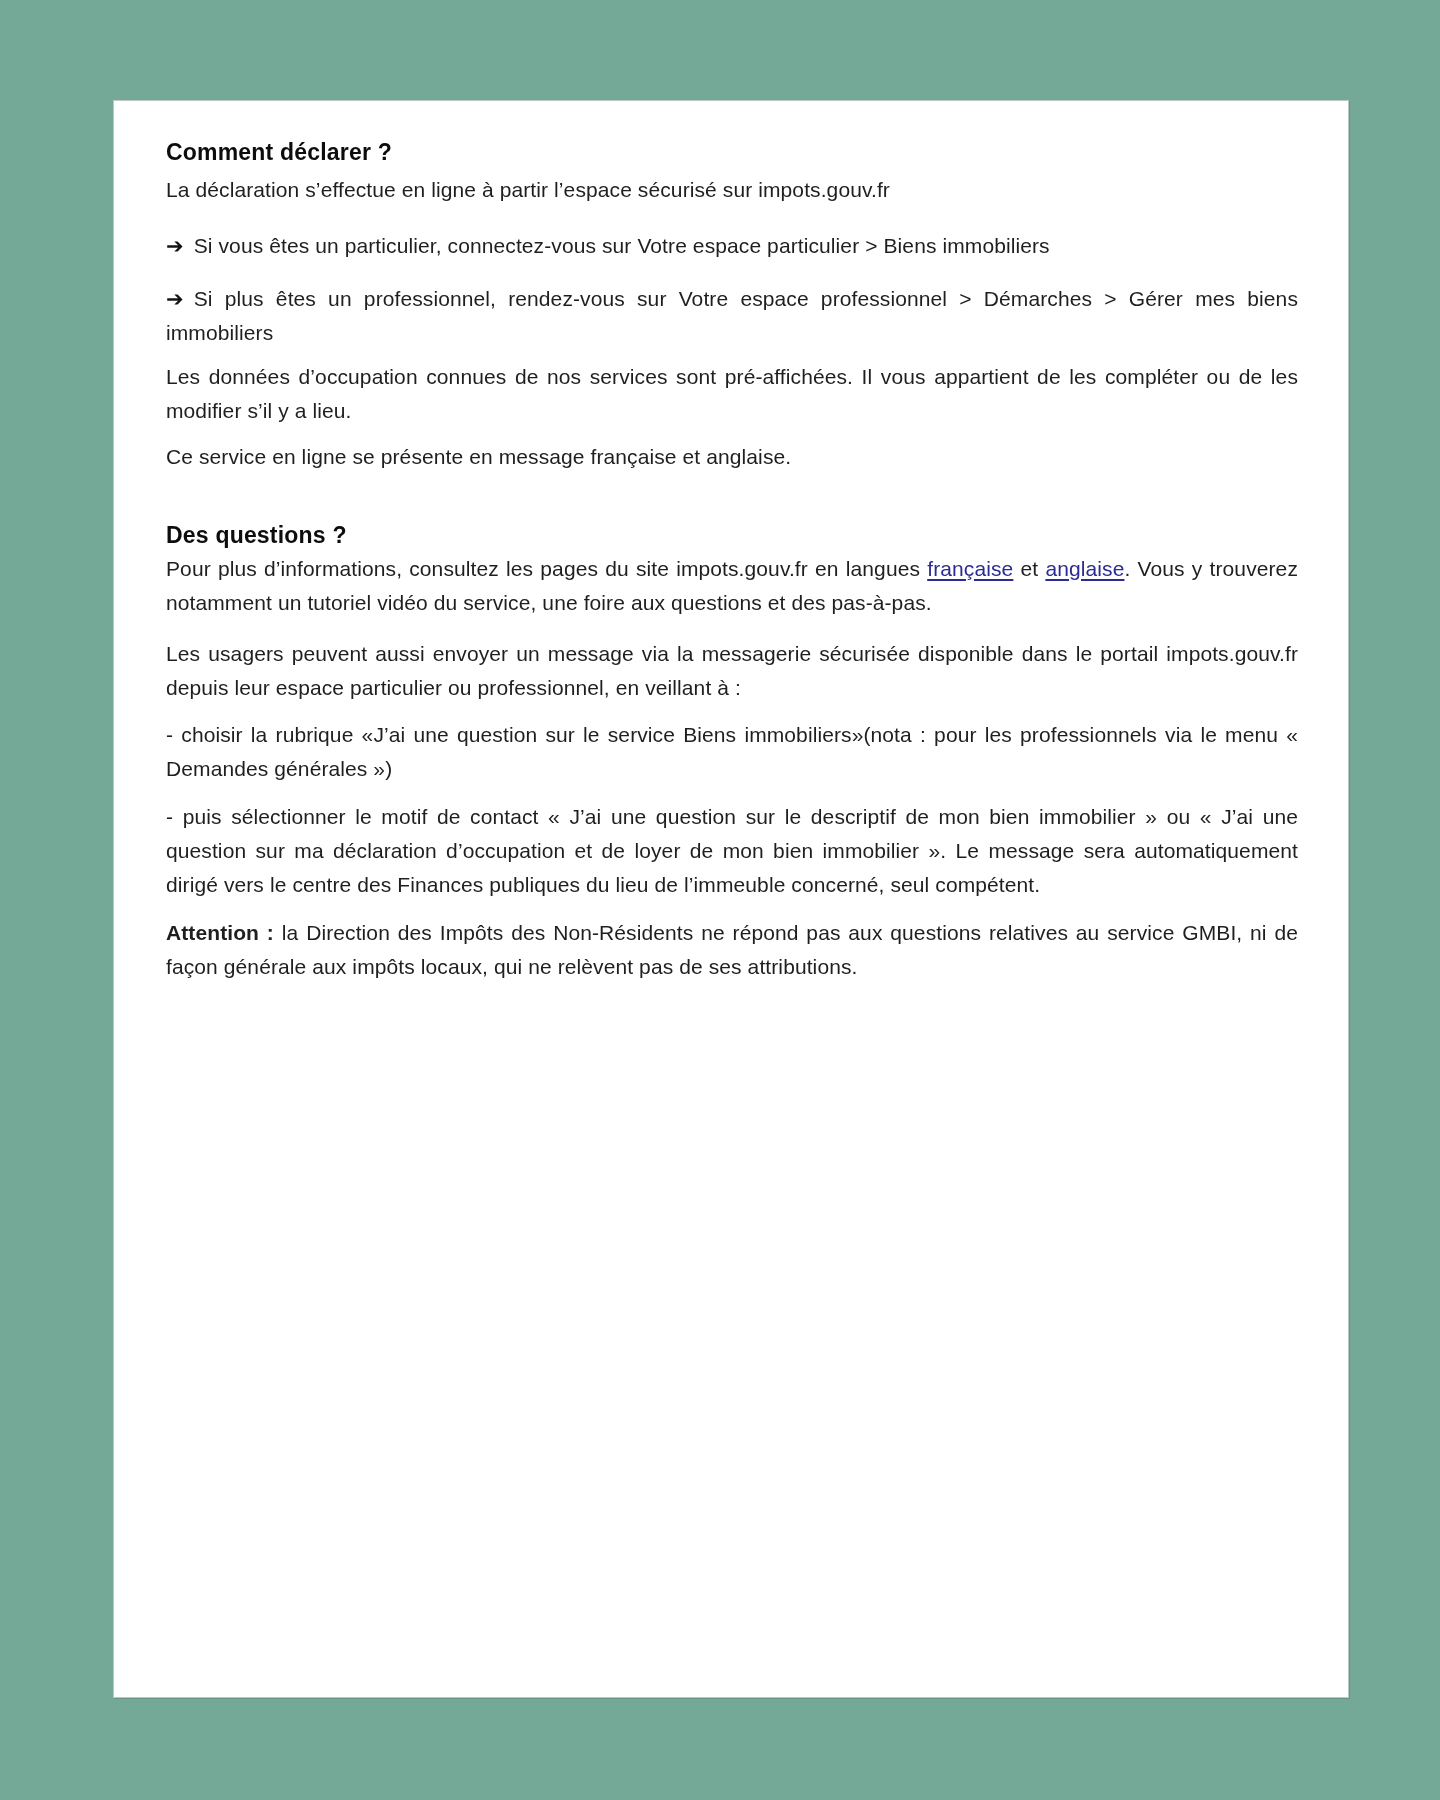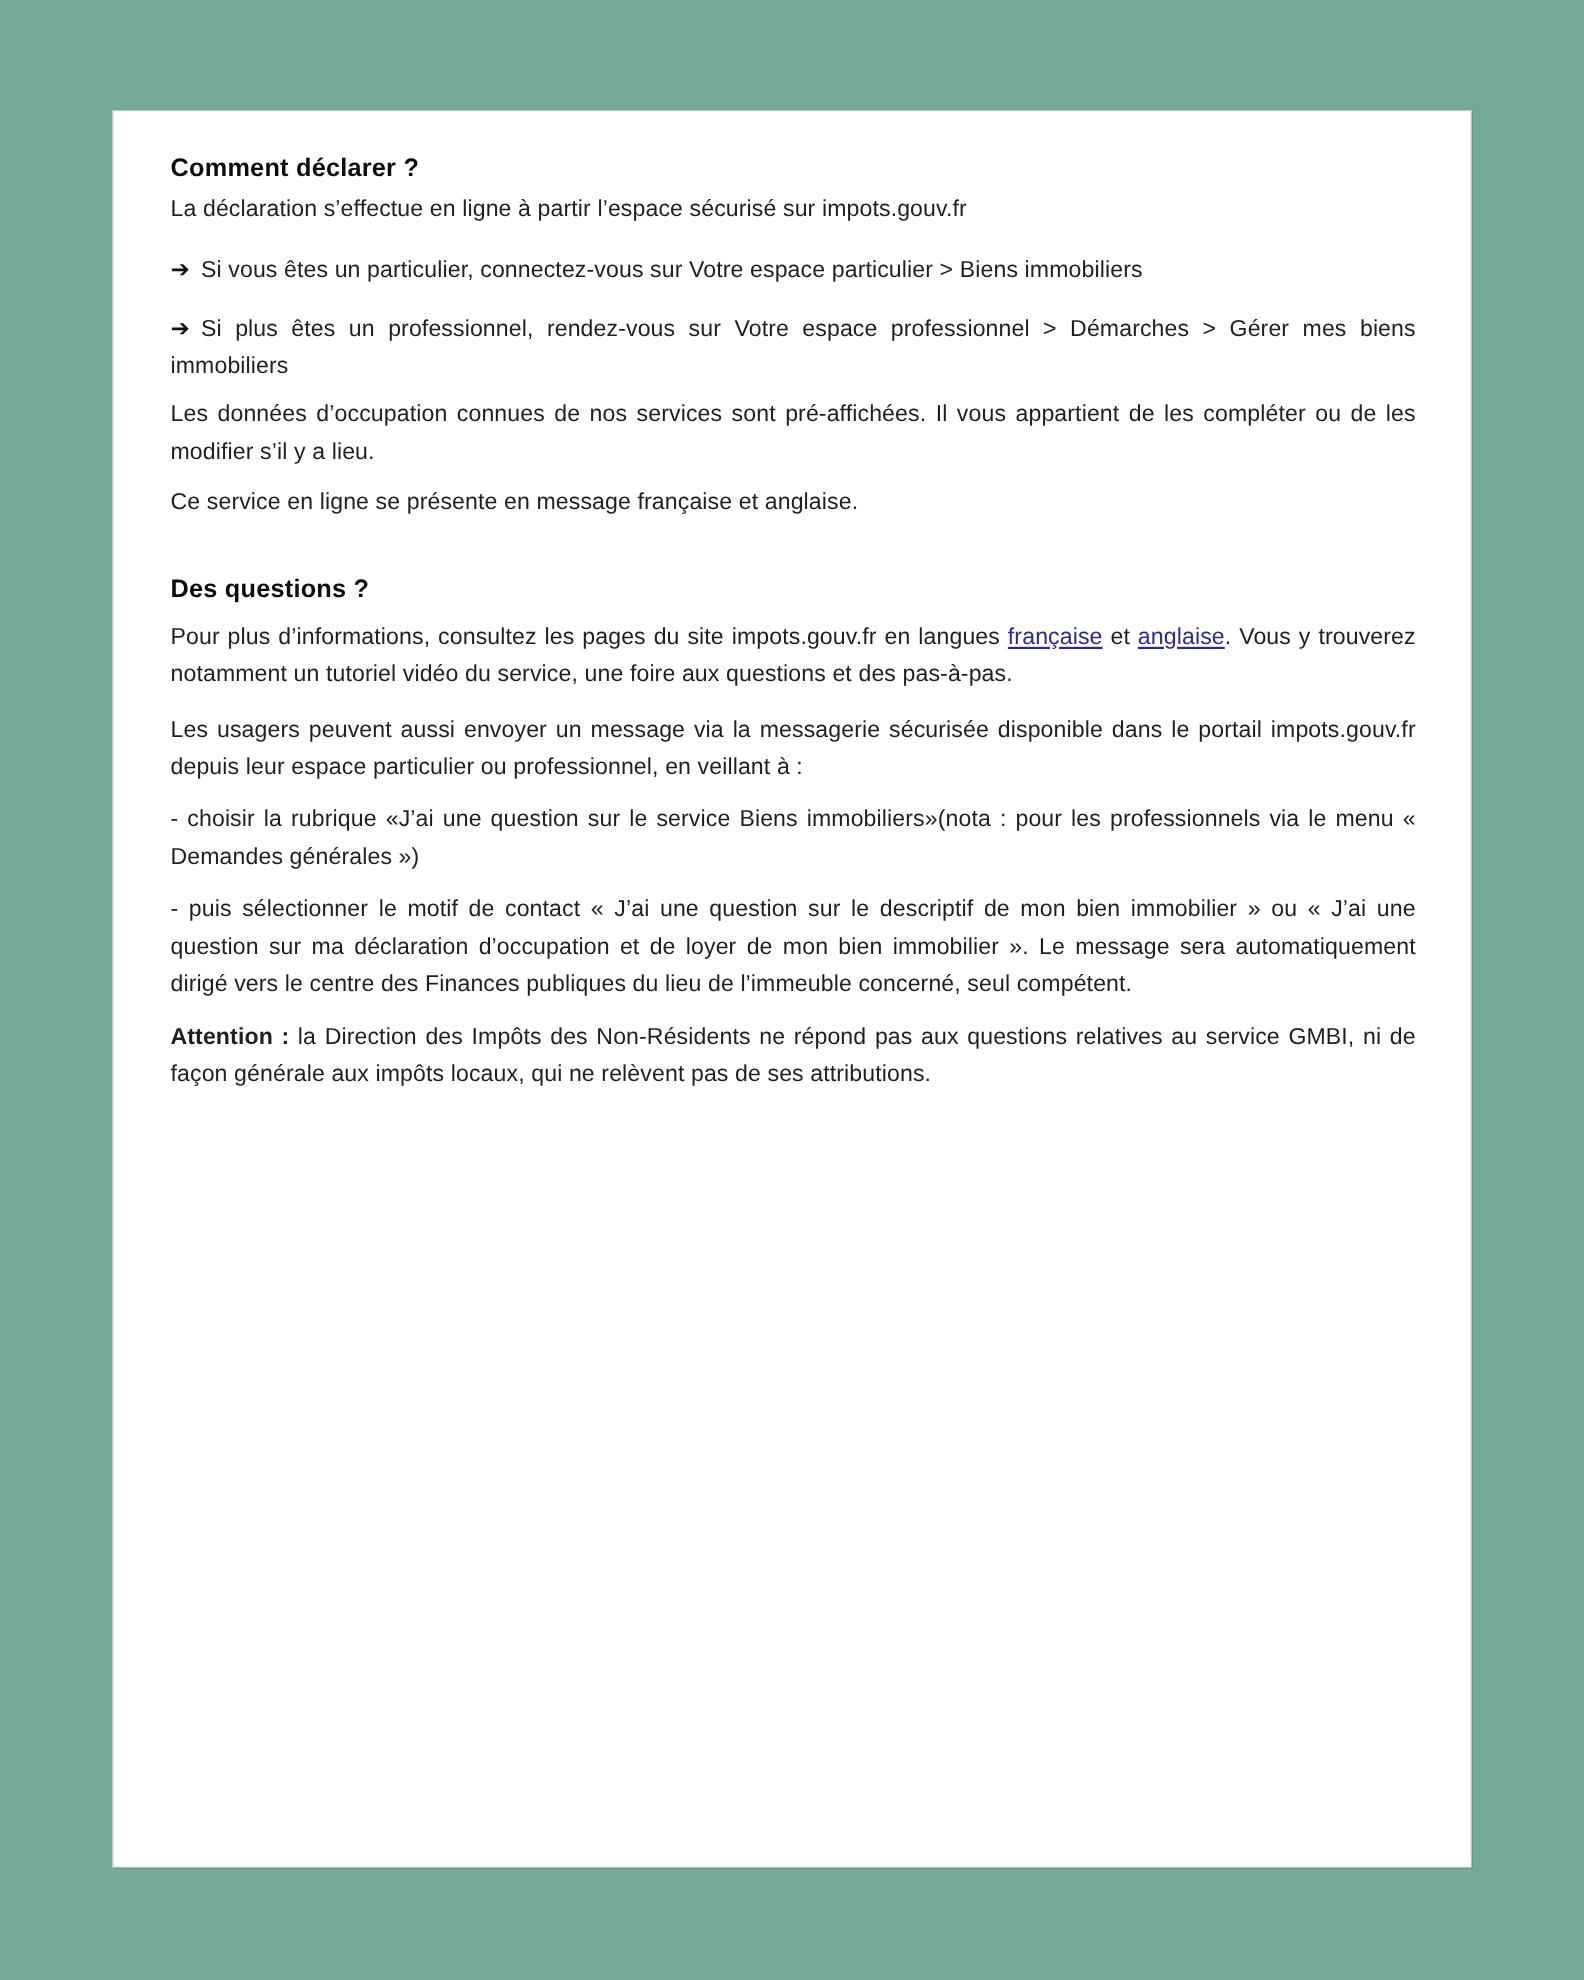--- a/index.html
+++ b/index.html
@@ -13,21 +13,21 @@
   html,body{margin:0;padding:0;}
   body{
     width:1440px;height:1800px;
     background:var(--background);
     font-family:"Liberation Sans", sans-serif;
     position:relative;
     overflow:hidden;
   }
   .paper{
     position:absolute;
-    left:102px;top:100px;
+    left:113px;top:100px;
     width:1236px;height:1598px;
     background:var(--paper);
     border:1px solid rgba(70,100,90,0.35);
     box-shadow:1px 1px 0 rgba(60,90,80,0.25);
   }
   .content{
     padding:36px 50px 0 52px;
   }
   h2{
     margin:0;
@@ -44,21 +44,21 @@
     line-height:34px;
     color:var(--text);
     text-align:justify;
     letter-spacing:0.1px;
   }
   p.intro{margin-top:6px;}
   p.bullet-1{margin-top:22px;}
   p.bullet-2{margin-top:19px;}
   p.prefilled{margin-top:10px;}
   p.languages{margin-top:12px;}
-  p.info{margin-top:12px;}
+  p.info{margin-top:2px;}
   p.messaging{margin-top:17px;}
   p.step-1{margin-top:13px;}
   p.step-2{margin-top:14px;}
   p.attention{margin-top:14px;}
   .arrow{
     font-style:normal;
     margin-right:10px;
     color:#111;
   }
   .it{}

